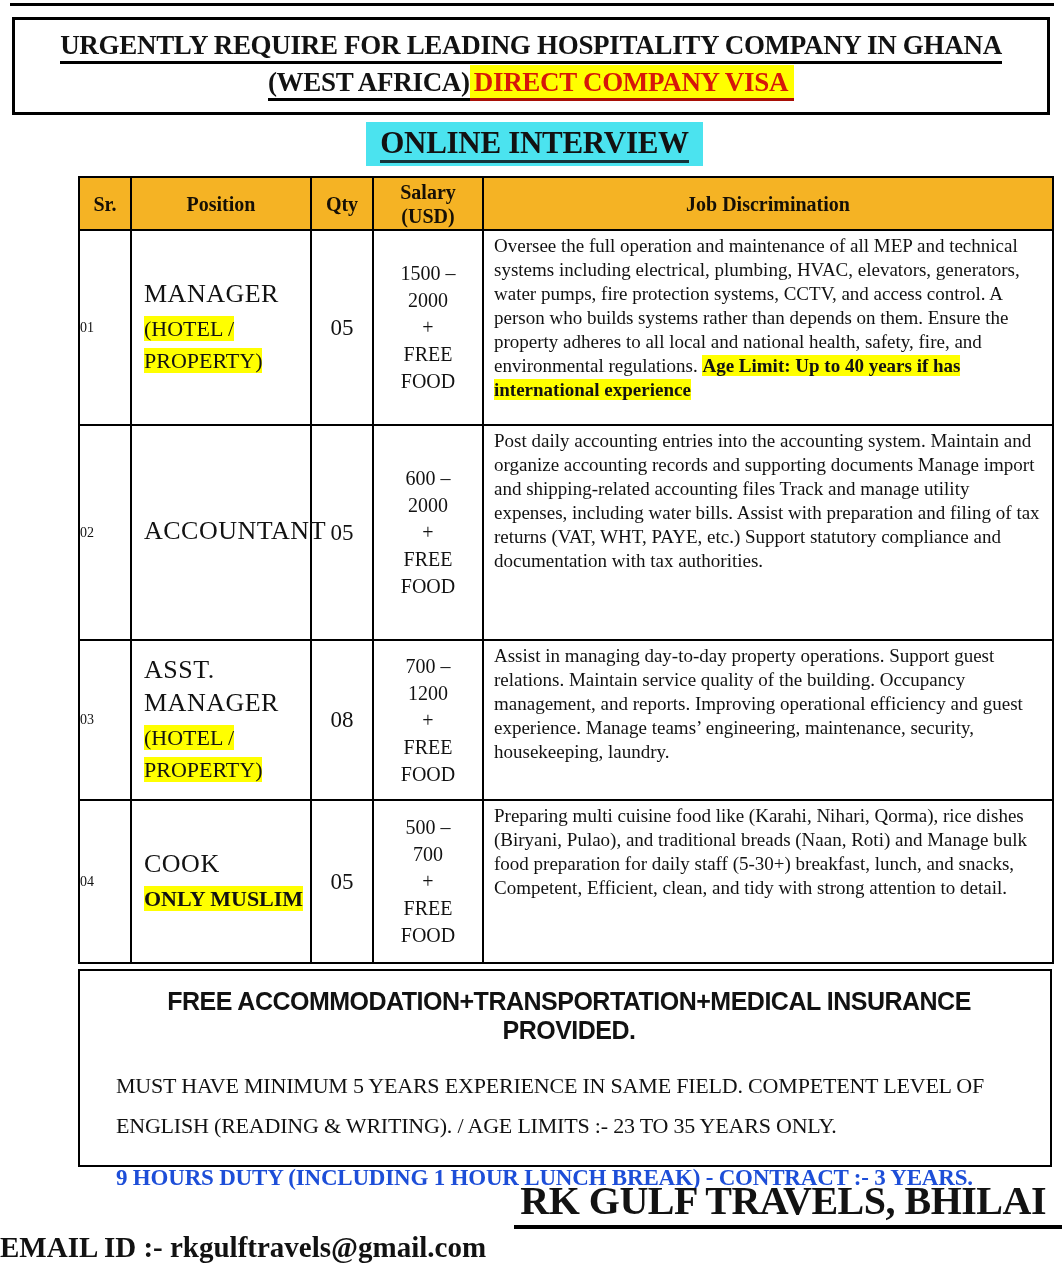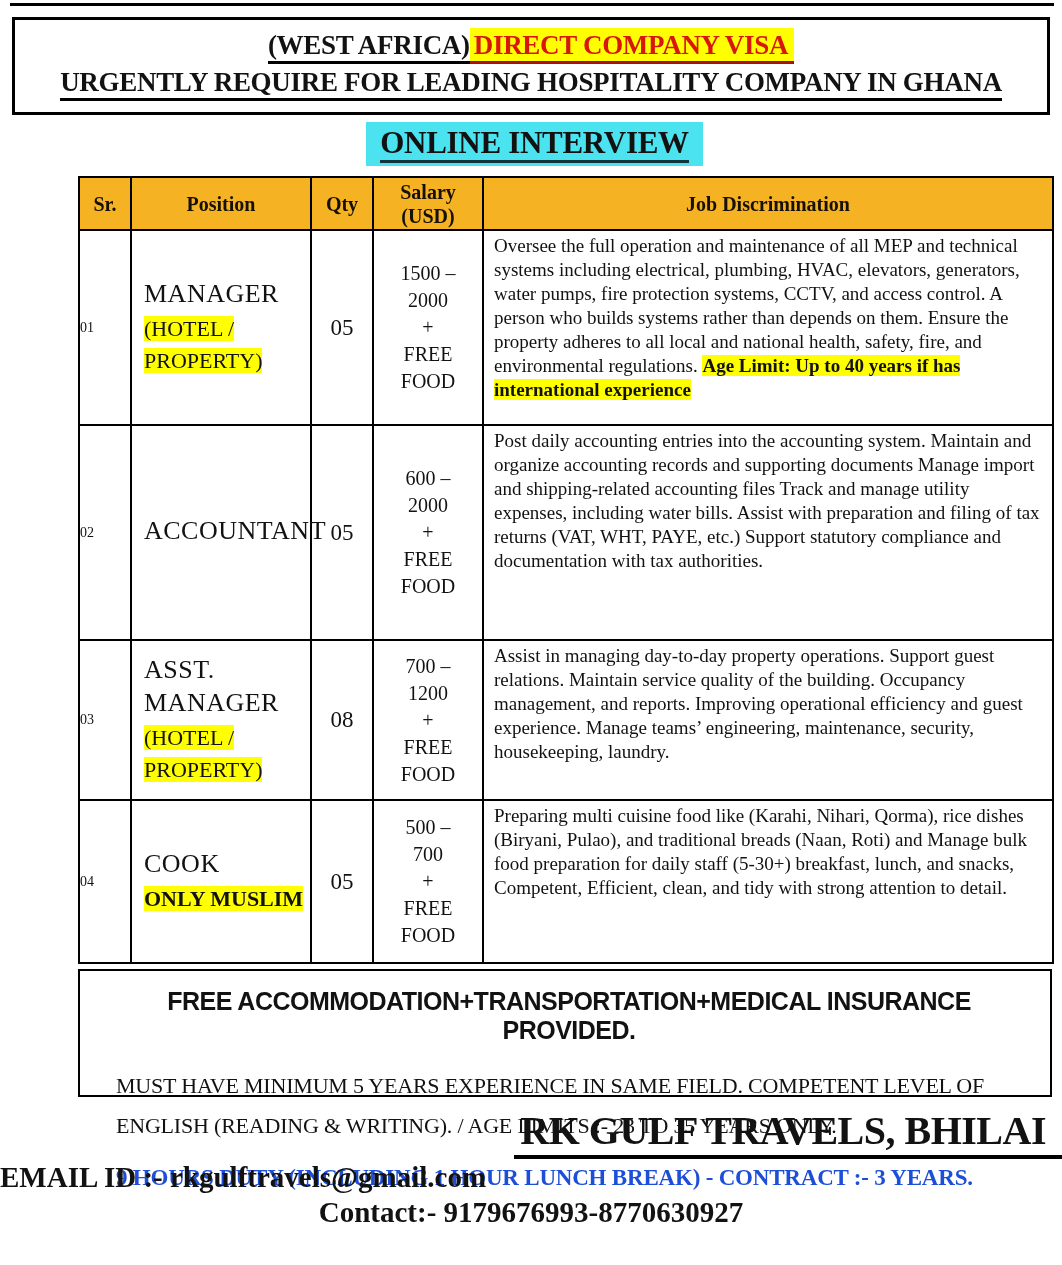--- a/index.html
+++ b/index.html
@@ -97,21 +97,21 @@
   td.desc {
     vertical-align: top;
     font-size: 19px;
     line-height: 24px;
     padding: 3px 6px 3px 10px;
   }
   .desc-hl { background: #FFFF00; font-weight: bold; }
   .notes-box {
     margin: 5px 0 0 78px;
     width: 974px;
-    height: 128px;
+    height: 198px;
     border: 2px solid #000;
     padding: 16px 28px 8px 36px;
   }
   .note1 {
     font-family: "Liberation Sans", sans-serif;
     font-size: 25px;
     font-weight: bold;
     letter-spacing: -0.5px;
     text-align: center;
   }
@@ -154,22 +154,22 @@
   }
 </style>
 </head>
 <body>
 
 <div class="page">
 
   <div class="top-rule"></div>
 
   <div class="title-box">
+    <div class="title-line"><span class="u">URGENTLY REQUIRE FOR LEADING HOSPITALITY COMPANY IN GHANA</span></div>
     <div class="title-line"><span class="u">(WEST AFRICA)</span><span class="visa-hl">DIRECT COMPANY VISA</span></div>
-    <div class="title-line"><span class="u">URGENTLY REQUIRE FOR LEADING HOSPITALITY COMPANY IN GHANA</span></div>
   </div>
 
   <div class="banner-wrap">
     <span class="banner"><span class="banner-text">ONLINE INTERVIEW</span></span>
   </div>
 
   <table class="jobs">
     <colgroup>
       <col class="c-sr">
         <col class="c-pos">

